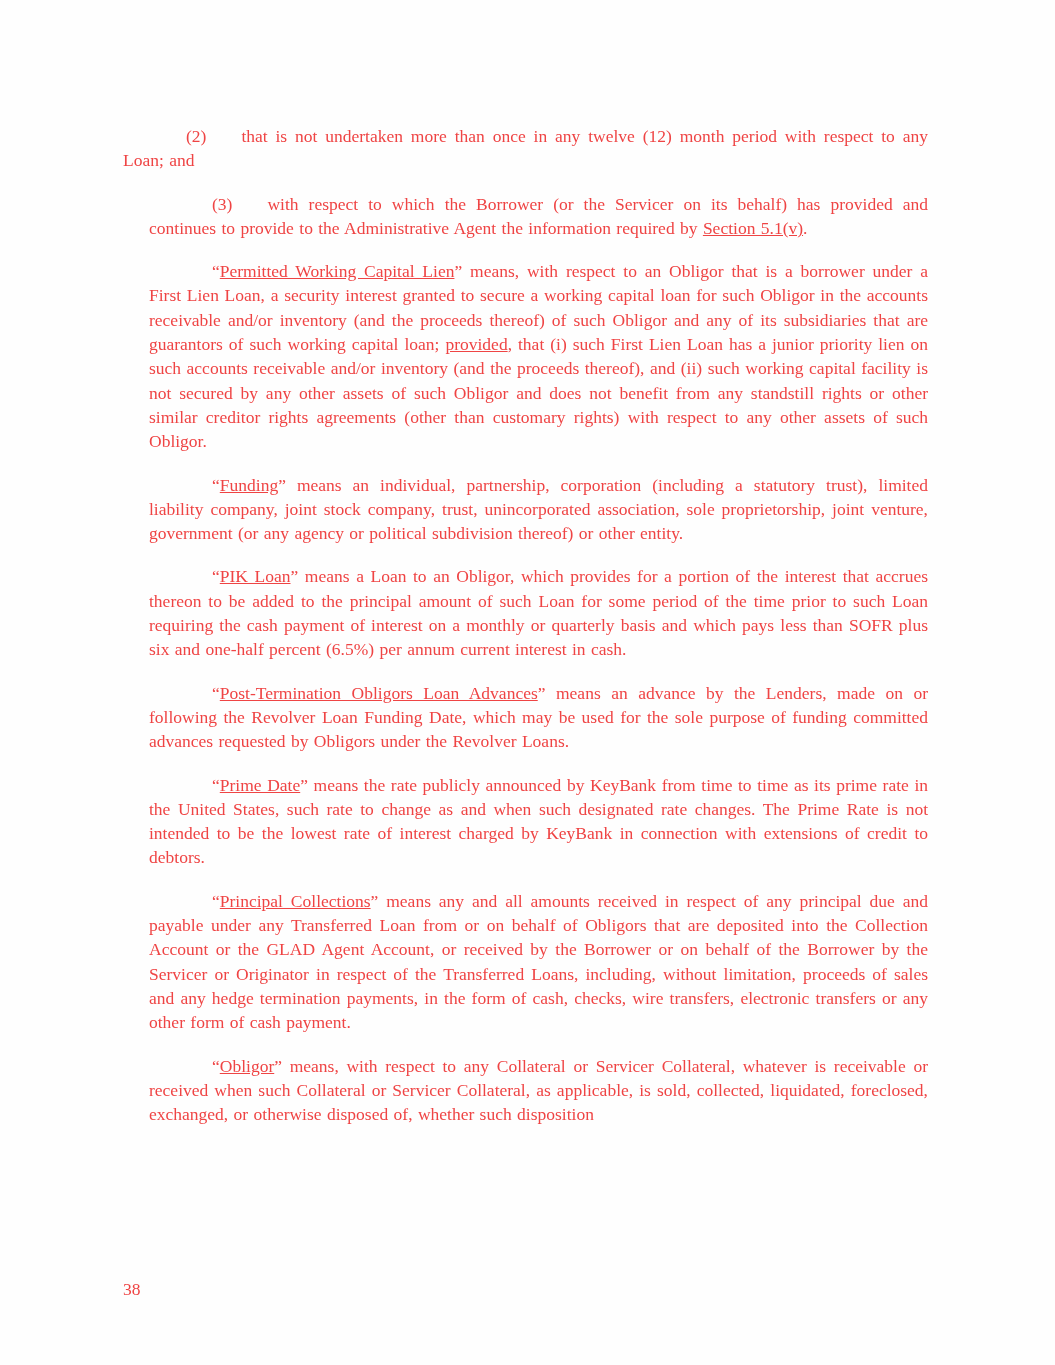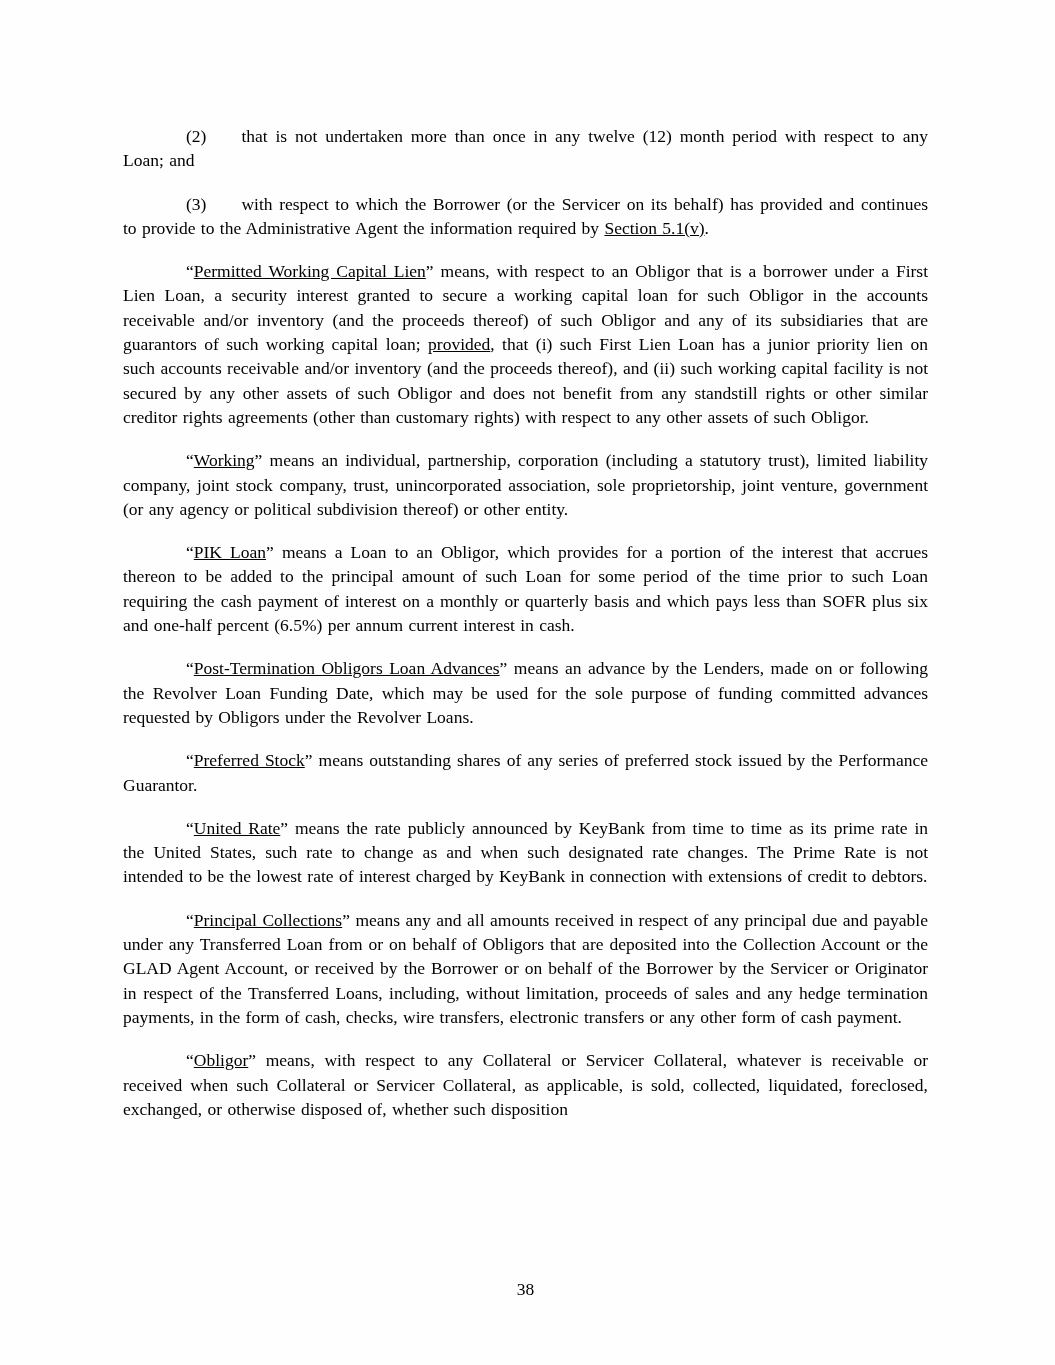--- a/index.html
+++ b/index.html
@@ -6,79 +6,79 @@
     margin: 0;
     padding: 0;
     background: #ffffff;
   }
   .page {
     position: relative;
     width: 1055px;
     height: 1365px;
     background: #fefefe;
     font-family: "Liberation Serif", "DejaVu Serif", serif;
-    color: #000000;
+    color: #ef4444;
     overflow: hidden;
     box-sizing: border-box;
   }
   .content {
     position: absolute;
     top: 124px;
     left: 123px;
     width: 805px;
   }
   .para {
     margin: 0;
     text-align: justify;
     text-indent: 63px;
     font-size: 17.5px;
     line-height: 24.3px;
     word-spacing: 1px;
   }
   .para + .para {
     margin-top: 19px;
+    margin-left: 26px;
   }
   .u {
     text-decoration: underline;
   }
   .tab {
     display: inline-block;
     width: 35px;
   }
   .footer {
     position: absolute;
     top: 1277px;
     left: 123px;
     width: 805px;
-    text-align: center;
+    text-align: left;
     font-size: 17.5px;
     line-height: 24px;
   }
 </style>
 </head>
 <body>
 
 <div class="page">
   <div class="content">
 
     <p class="para"><span>(2)</span><span class="tab"></span><span>that is not undertaken more than once in any twelve (12) month period with respect to any Loan; and</span></p>
 
     <p class="para"><span>(3)</span><span class="tab"></span><span>with respect to which the Borrower (or the Servicer on its behalf) has provided and continues to provide to the Administrative Agent the information required by </span><span class="u">Section 5.1(v)</span><span>.</span></p>
 
     <p class="para"><span>“</span><span class="u">Permitted Working Capital Lien</span><span>” means, with respect to an Obligor that is a borrower under a First Lien Loan, a security interest granted to secure a working capital loan for such Obligor in the accounts receivable and/or inventory (and the proceeds thereof) of such Obligor and any of its subsidiaries that are guarantors of such working capital loan; </span><span class="u">provided</span><span>, that (i) such First Lien Loan has a junior priority lien on such accounts receivable and/or inventory (and the proceeds thereof), and (ii) such working capital facility is not secured by any other assets of such Obligor and does not benefit from any standstill rights or other similar creditor rights agreements (other than customary rights) with respect to any other assets of such Obligor.</span></p>
 
-    <p class="para"><span>“</span><span class="u">Working</span><span>” means an individual, partnership, corporation (including a statutory trust), limited liability company, joint stock company, trust, unincorporated association, sole proprietorship, joint venture, government (or any agency or political subdivision thereof) or other entity.</span></p>
+    <p class="para"><span>“</span><span class="u">Funding</span><span>” means an individual, partnership, corporation (including a statutory trust), limited liability company, joint stock company, trust, unincorporated association, sole proprietorship, joint venture, government (or any agency or political subdivision thereof) or other entity.</span></p>
 
     <p class="para"><span>“</span><span class="u">PIK Loan</span><span>” means a Loan to an Obligor, which provides for a portion of the interest that accrues thereon to be added to the principal amount of such Loan for some period of the time prior to such Loan requiring the cash payment of interest on a monthly or quarterly basis and which pays less than SOFR plus six and one-half percent (6.5%) per annum current interest in cash.</span></p>
 
     <p class="para"><span>“</span><span class="u">Post-Termination Obligors Loan Advances</span><span>” means an advance by the Lenders, made on or following the Revolver Loan Funding Date, which may be used for the sole purpose of funding committed advances requested by Obligors under the Revolver Loans.</span></p>
 
-    <p class="para"><span>“</span><span class="u">Preferred Stock</span><span>” means outstanding shares of any series of preferred stock issued by the Performance Guarantor.</span></p>
 
-    <p class="para"><span>“</span><span class="u">United Rate</span><span>” means the rate publicly announced by KeyBank from time to time as its prime rate in the United States, such rate to change as and when such designated rate changes.  The Prime Rate is not intended to be the lowest rate of interest charged by KeyBank in connection with extensions of credit to debtors.</span></p>
+    <p class="para"><span>“</span><span class="u">Prime Date</span><span>” means the rate publicly announced by KeyBank from time to time as its prime rate in the United States, such rate to change as and when such designated rate changes.  The Prime Rate is not intended to be the lowest rate of interest charged by KeyBank in connection with extensions of credit to debtors.</span></p>
 
     <p class="para"><span>“</span><span class="u">Principal Collections</span><span>” means any and all amounts received in respect of any principal due and payable under any Transferred Loan from or on behalf of Obligors that are deposited into the Collection Account or the GLAD Agent Account, or received by the Borrower or on behalf of the Borrower by the Servicer or Originator in respect of the Transferred Loans, including, without limitation, proceeds of sales and any hedge termination payments, in the form of cash, checks, wire transfers, electronic transfers or any other form of cash payment.</span></p>
 
     <p class="para"><span>“</span><span class="u">Obligor</span><span>” means, with respect to any Collateral or Servicer Collateral, whatever is receivable or received when such Collateral or Servicer Collateral, as applicable, is sold, collected, liquidated, foreclosed, exchanged, or otherwise disposed of, whether such disposition</span></p>
 
   </div>
 
   <div class="footer">38</div>
 </div>
 

